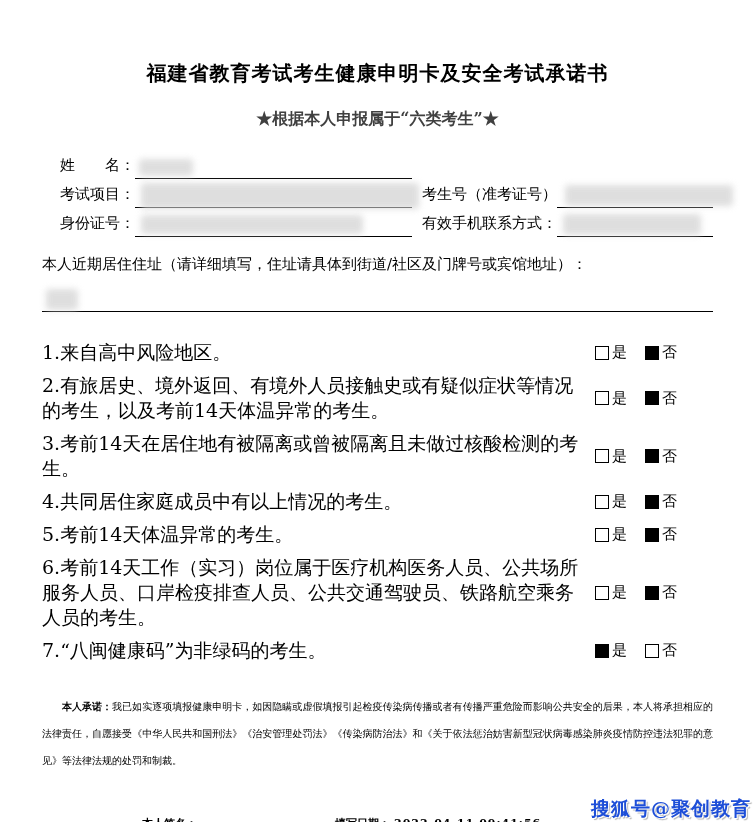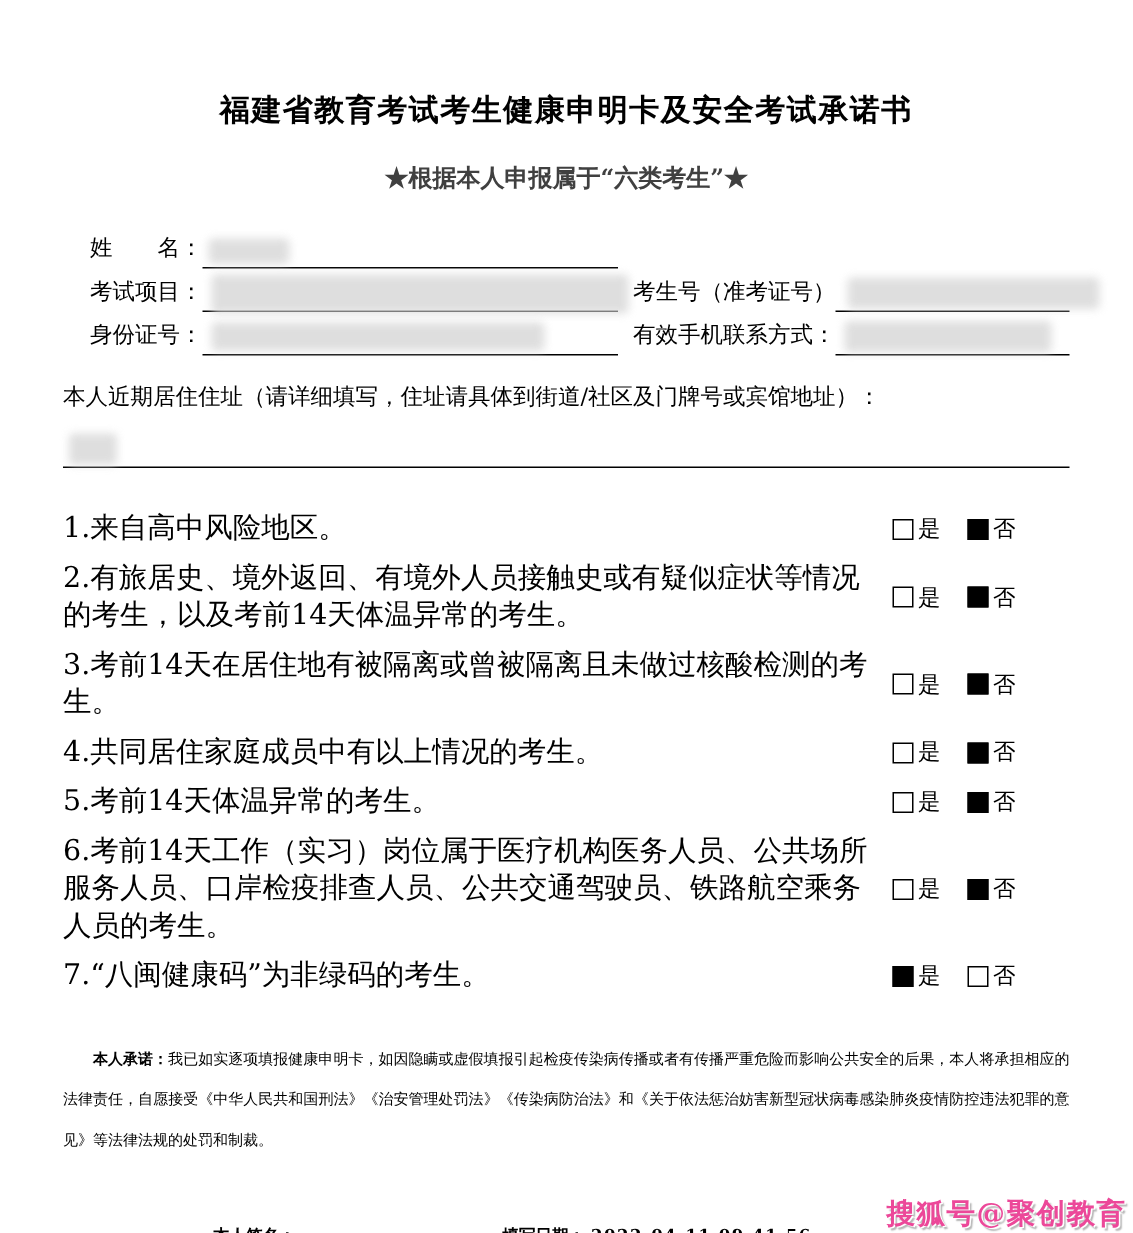--- a/index.html
+++ b/index.html
@@ -48,21 +48,21 @@
           text-align:justify;}
   .commit .lead{font-weight:bold;}
   
   .sigrow{margin-top:42px;display:flex;font-size:11px;font-weight:bold;}
   .sig{margin-left:100px;}
   .date{margin-left:138px;}
   .date .val{font-family:"DejaVu Serif","Liberation Serif",serif;
              letter-spacing:1px;margin-left:4px;}
   
   .watermark{position:absolute;right:4px;bottom:0;font-size:19px;
-             font-weight:bold;color:#ec4899;letter-spacing:1px;
+             font-weight:bold;color:#1d4ed8;letter-spacing:1px;
              text-shadow:1px 1px 0 #fff,2px 2px 1px #b5b5b5;}
 </style>
 </head>
 <body>
 
 <div class="page">
 
   <div class="title">福建省教育考试考生健康申明卡及安全考试承诺书</div>
   <div class="subtitle" style="color:#404040;">★根据本人申报属于“六类考生”★</div>
 

